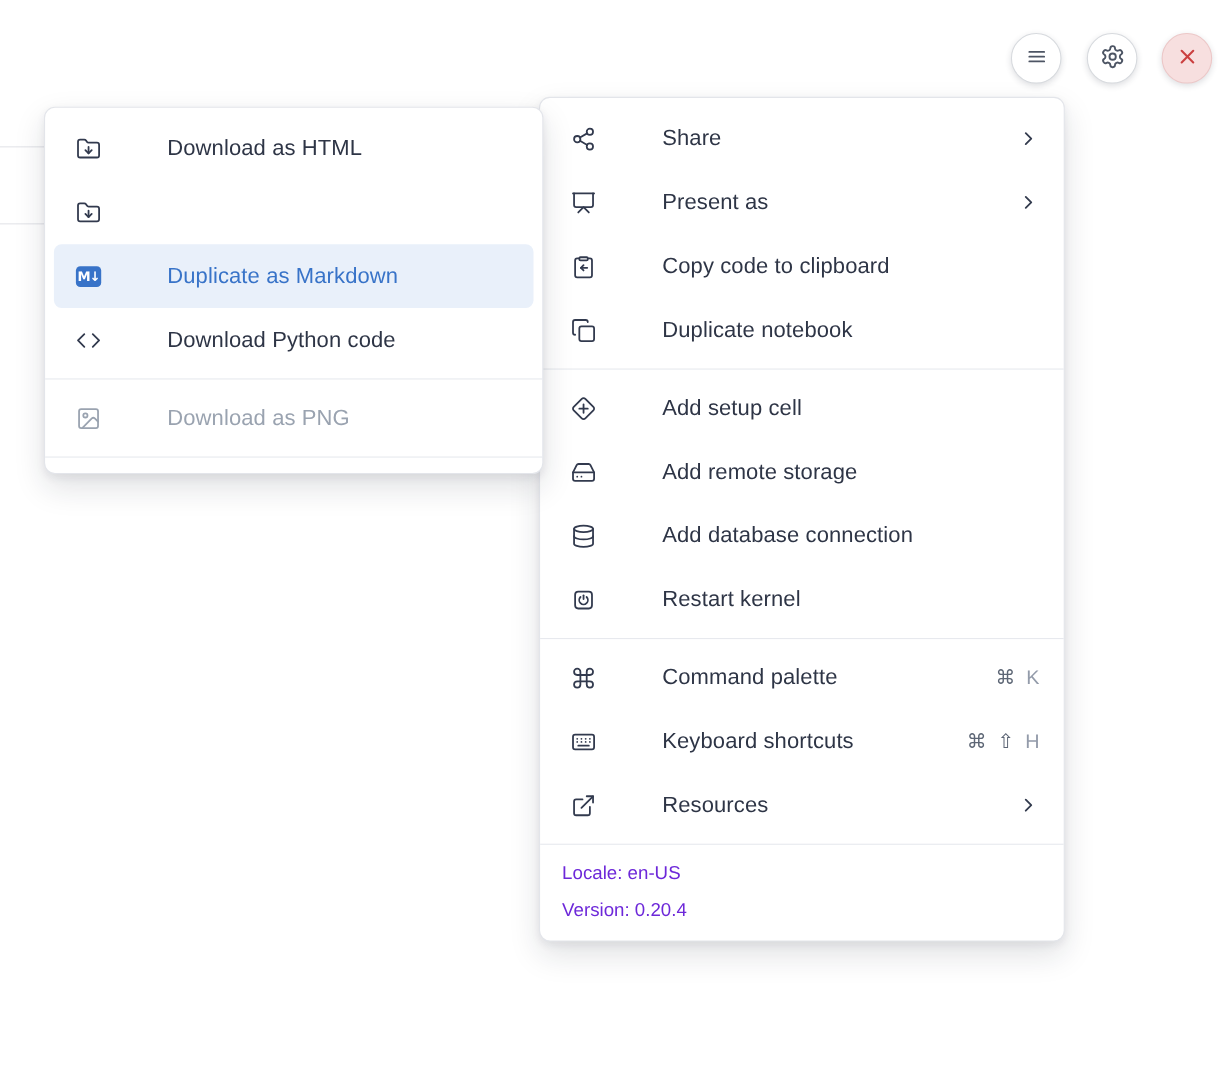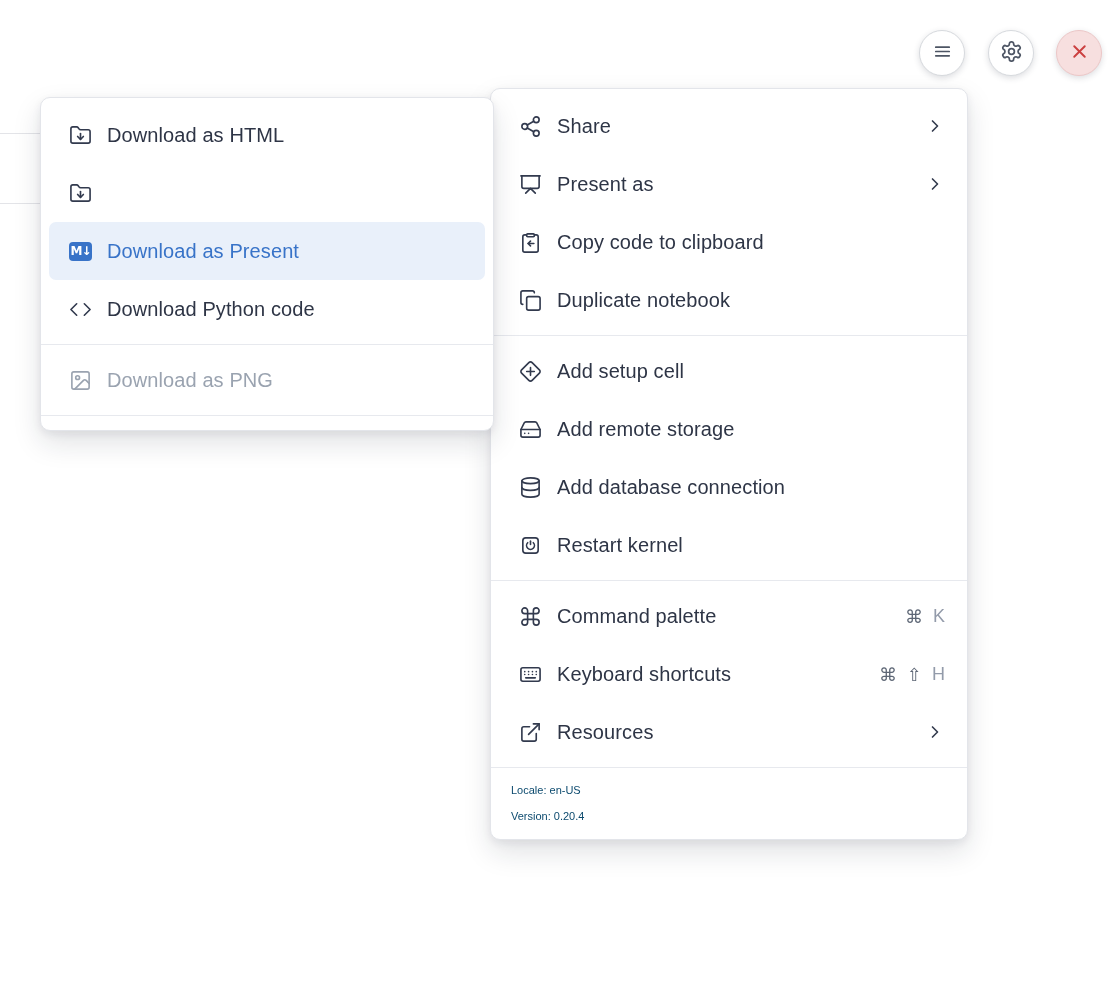--- a/index.html
+++ b/index.html
@@ -23,21 +23,21 @@
   .toolbar-btn.danger svg{stroke:var(--danger,#cb4040);stroke-width:2;}
 
   
   .menu{
     position:absolute;background:#fff;border:1px solid #e3e5ea;border-radius:10px;
     box-shadow:0 12px 28px rgba(25,30,50,.13),0 3px 8px rgba(25,30,50,.07);
     box-sizing:border-box;padding:8px 0;
   }
   .menu-item{
     display:flex;align-items:center;height:58px;margin:0 8px;
-    padding:0 14px 0 20px;border-radius:7px;cursor:pointer;box-sizing:border-box;
+    padding:0 14px 0 20px;border-radius:7px;cursor:pointer;box-sizing:border-box;gap:45px;
   }
   .menu-item .mi-icon{width:23px;height:23px;margin-right:15px;flex:0 0 auto;display:flex;align-items:center;justify-content:center;}
   .menu-item .mi-icon svg{width:23px;height:23px;stroke:#323a4e;fill:none;stroke-width:1.7;stroke-linecap:round;stroke-linejoin:round;}
   .menu-item .mi-label{font-size:20px;letter-spacing:.1px;color:var(--text,#2e3546);white-space:nowrap;}
   .menu-item.active{background:var(--highlight-bg,#e9f0fa);}
   .menu-item.active .mi-label{color:var(--accent-blue,#3873c8);}
   .menu-item.active .mi-icon svg{stroke:var(--accent-blue,#3873c8);}
   .menu-item.active .mi-chevron svg{stroke:var(--accent-blue,#3873c8);}
   .menu-item.disabled{cursor:default;}
   .menu-item.disabled .mi-label{color:var(--disabled,#9aa3b0);}
@@ -51,21 +51,21 @@
   .mi-shortcut .tok-letter{color:#939baa;font-family:"Liberation Sans",sans-serif;}
   .menu-divider{height:1px;background:#e7e9ee;margin:6px 0;}
 
   .md-badge{
     display:inline-flex;align-items:center;justify-content:center;
     width:27px;height:19px;border-radius:4px;background:var(--accent-blue,#3873c8);
     color:#fff;font-size:12px;font-weight:bold;font-family:"DejaVu Sans",sans-serif;letter-spacing:-1px;
   }
 
   .menu-footer{border-top:1px solid #e7e9ee;margin-top:6px;padding:9px 0 2px;}
-  .menu-footer .mf-line{font-size:11px;color:#0c4a6e;padding:7px 20px;}
+  .menu-footer .mf-line{font-size:17px;color:#6d28d9;padding:7px 20px;}
 </style>
 </head>
 <body>
 
 <div class="stage">
 
   <div class="bg-line" style="top:133px"></div>
   <div class="bg-line" style="top:203px"></div>
 
   <button class="toolbar-btn" style="left:919px">
@@ -253,21 +253,21 @@
             <path d="M20 20a2 2 0 0 0 2-2V8a2 2 0 0 0-2-2h-7.9a2 2 0 0 1-1.69-.9L9.6 3.9A2 2 0 0 0 7.93 3H4a2 2 0 0 0-2 2v13a2 2 0 0 0 2 2Z"></path>
             <path d="M12 10v6"></path>
             <path d="m15 13-3 3-3-3"></path>
           </svg>
         </span>
       </div>
       <div class="menu-item active">
         <span class="mi-icon">
           <span class="md-badge">M↓</span>
         </span>
-        <span class="mi-label">Download as Present</span>
+        <span class="mi-label">Duplicate as Markdown</span>
       </div>
       <div class="menu-item">
         <span class="mi-icon">
           <svg viewBox="0 0 24 24">
             <path d="m16 18 6-6-6-6"></path>
             <path d="m8 6-6 6 6 6"></path>
           </svg>
         </span>
         <span class="mi-label">Download Python code</span>
       </div>

